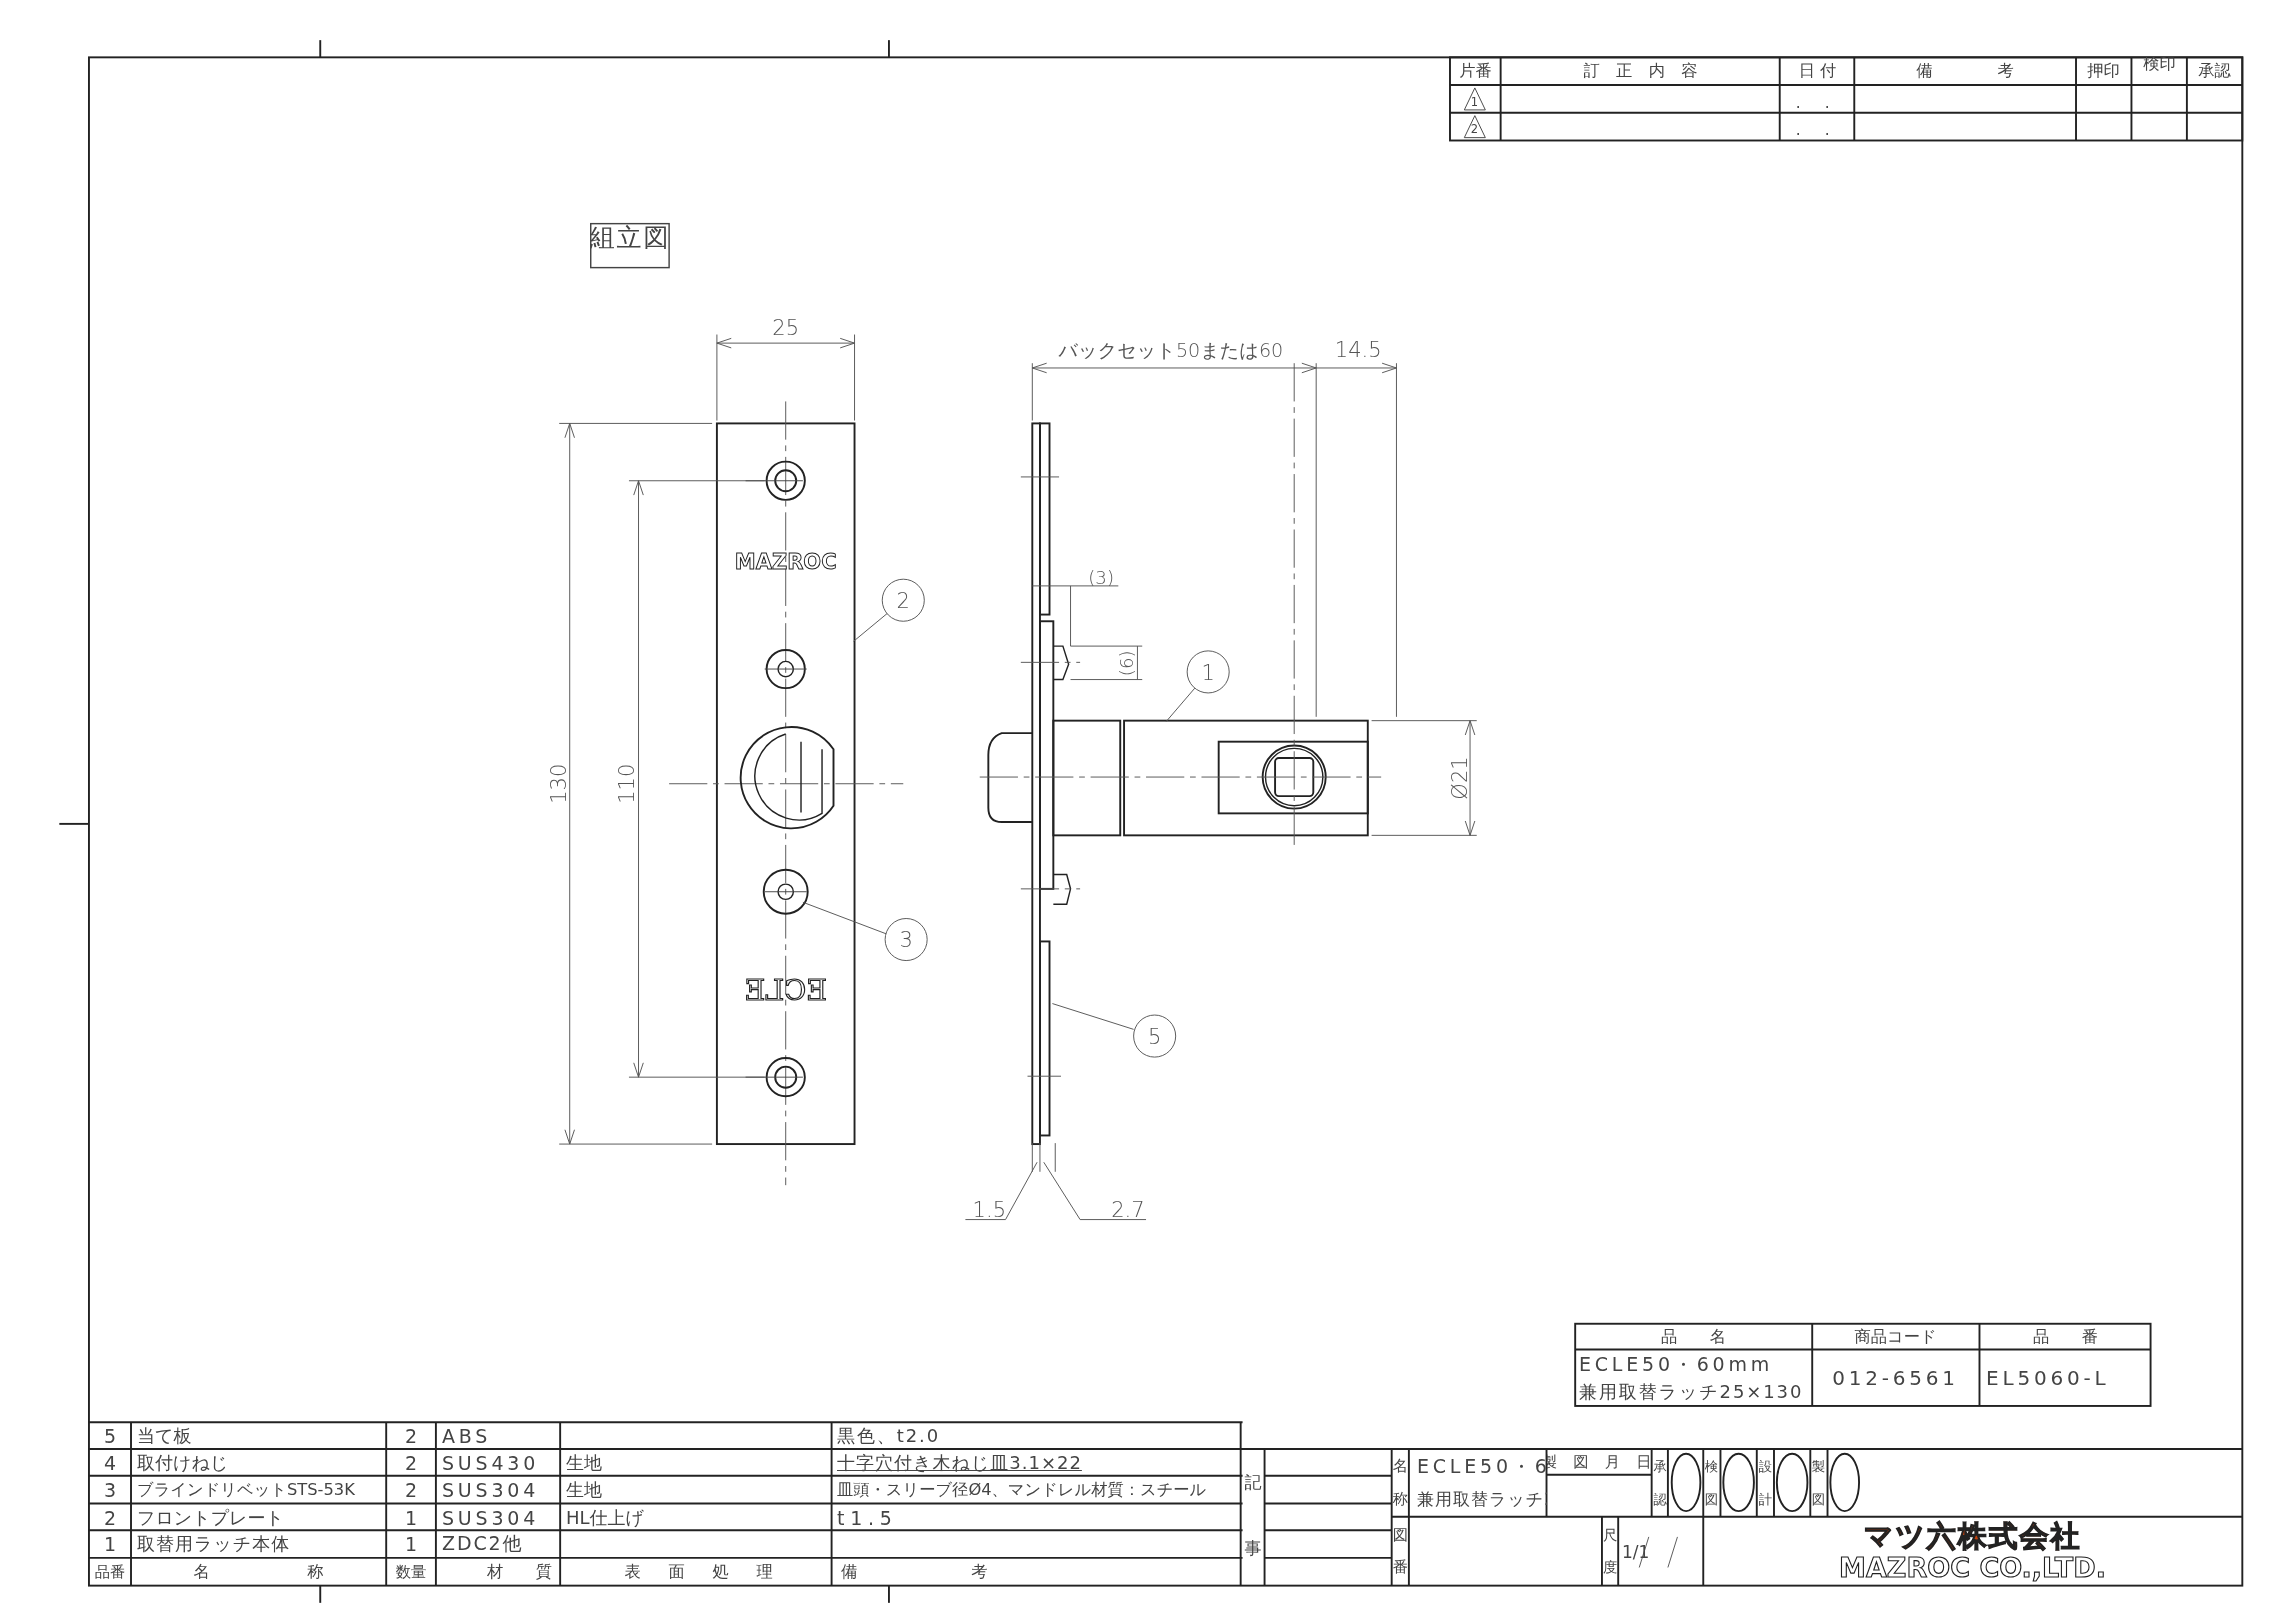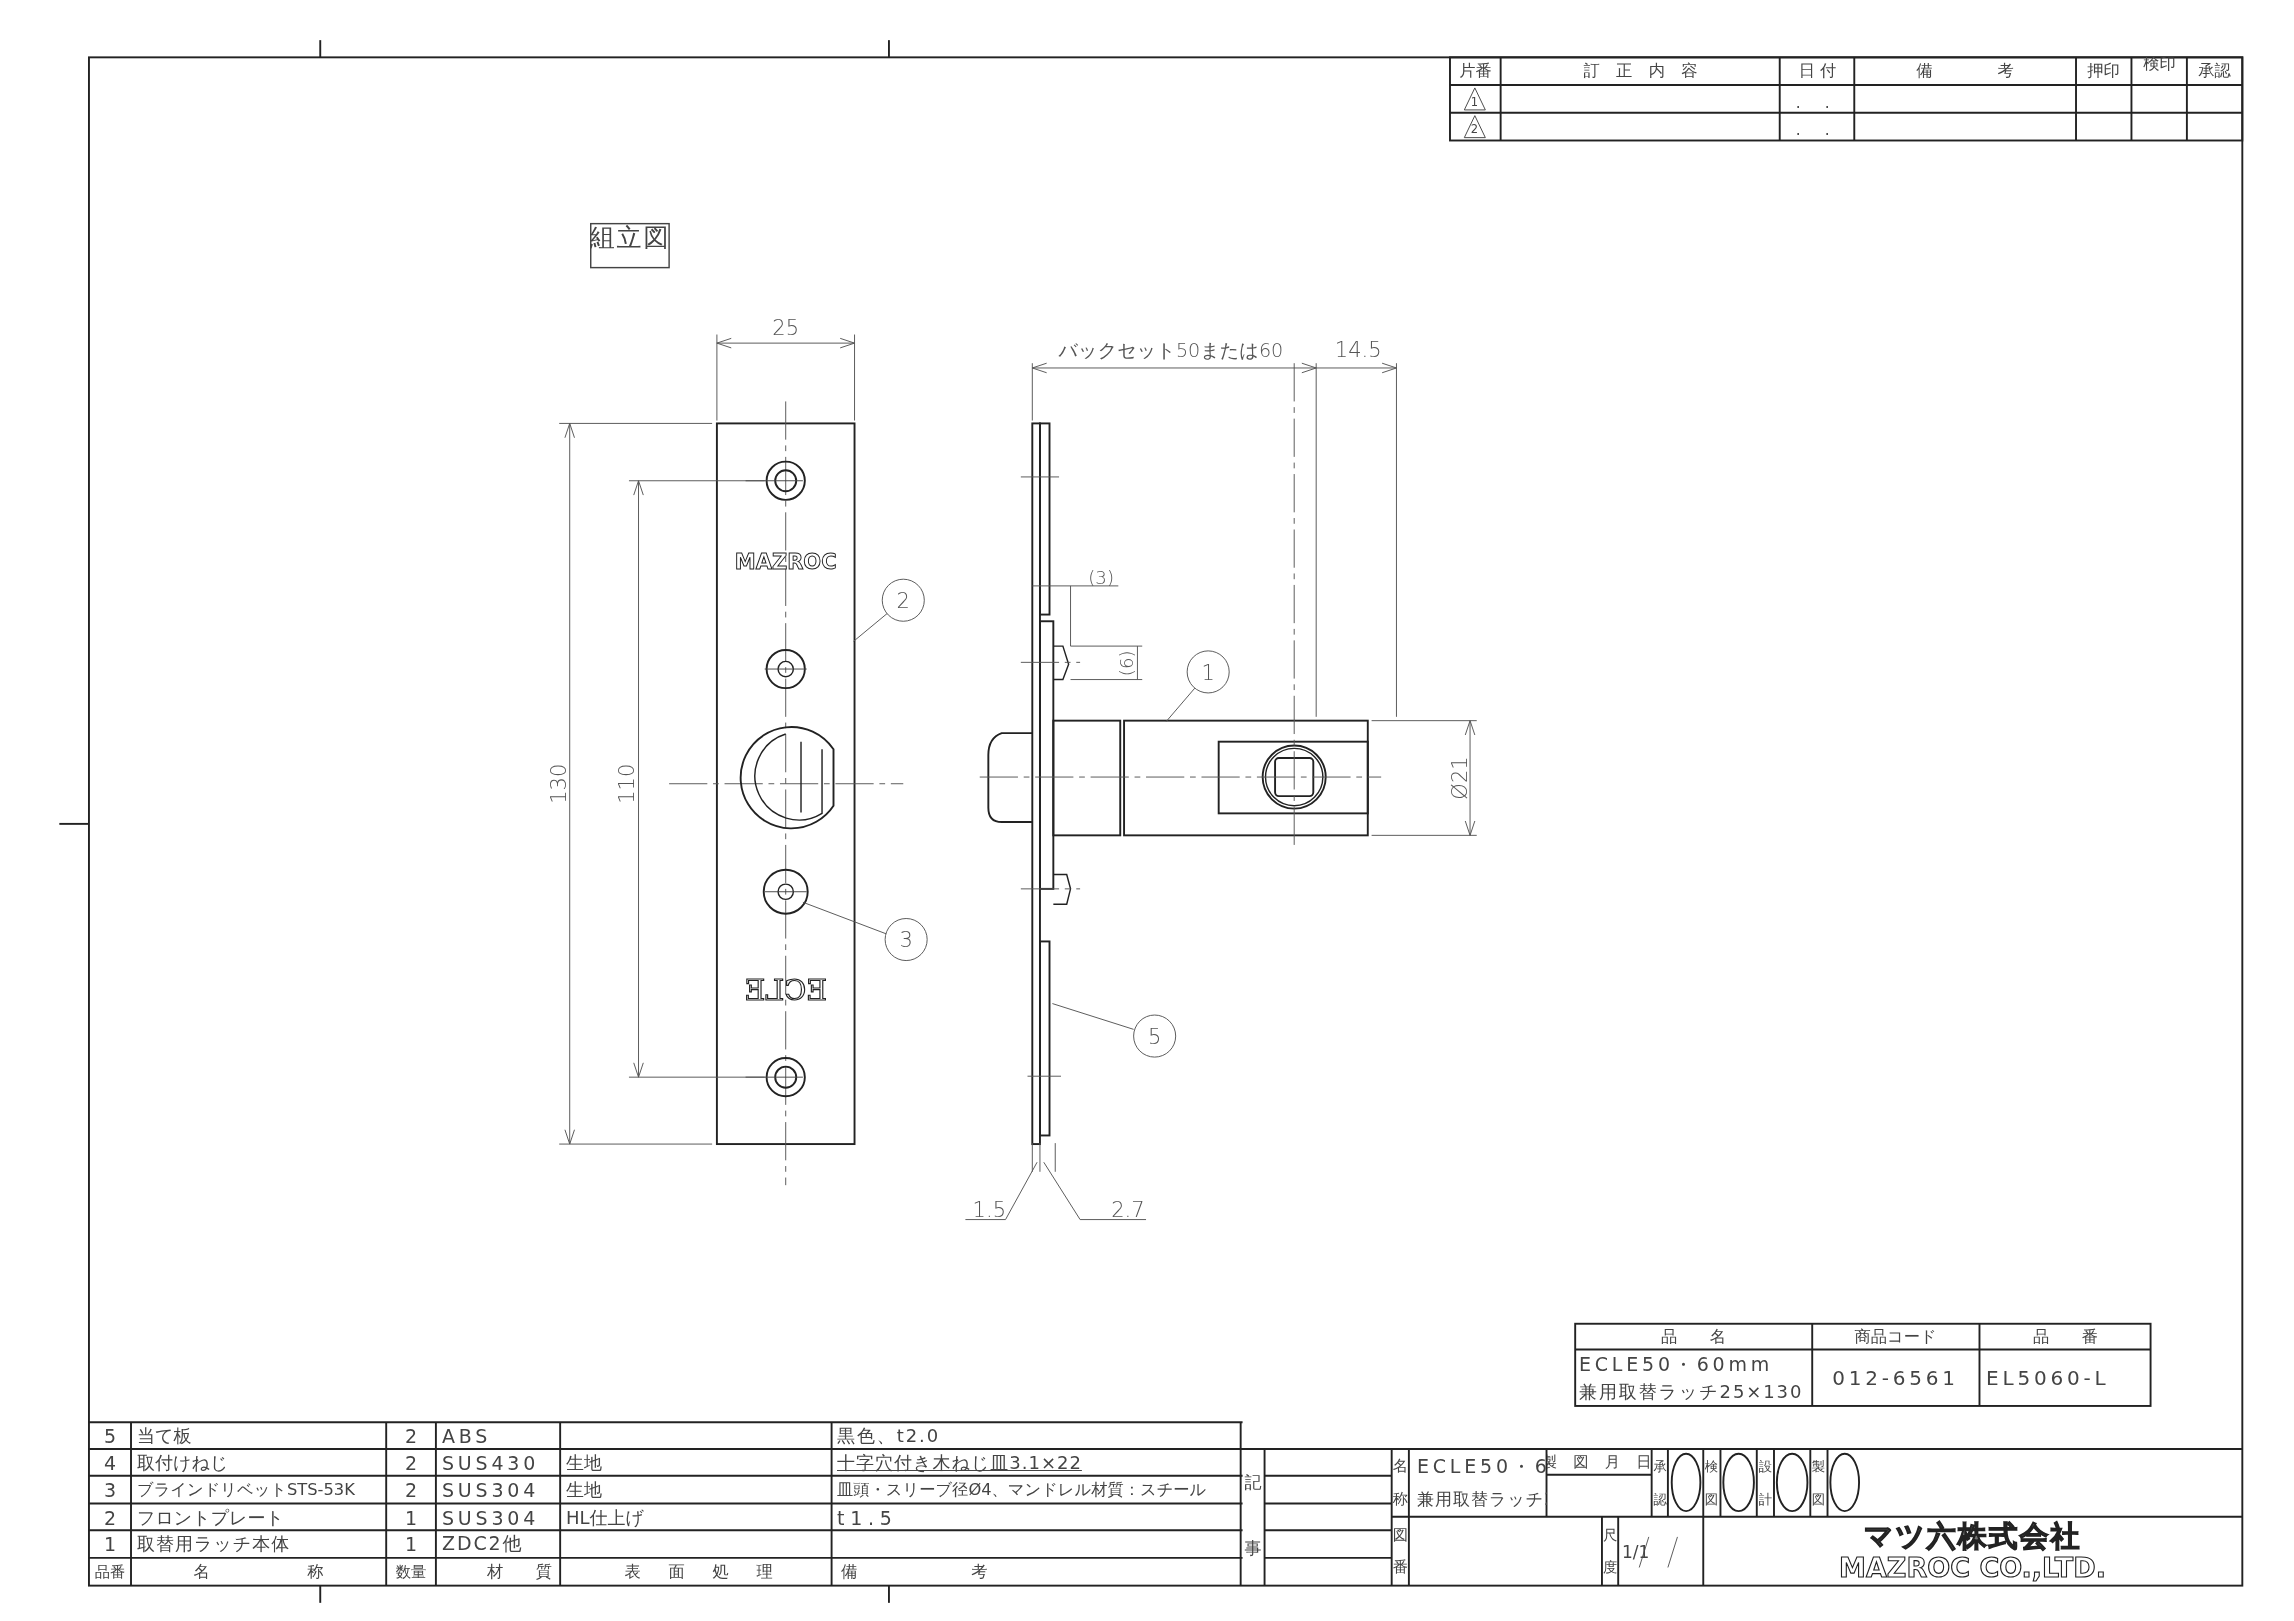--- a/index.html
+++ b/index.html
@@ -314,16 +314,16 @@
   <div class="cell c" style="left:1602px;top:1552px;width:16.3px;height:31px;font-size:14.3px;">度</div>
   <div class="cell" style="left:1622px;top:1525px;width:29px;height:54px;font-size:17px;">1/1</div>
   <div class="cell c" style="left:1652px;top:1451px;width:16.3px;height:31px;font-size:13.4px;">承</div>
   <div class="cell c" style="left:1652px;top:1484px;width:16.3px;height:31px;font-size:13.4px;">認</div>
   <div class="cell c" style="left:1703px;top:1451px;width:17px;height:31px;font-size:13.4px;">検</div>
   <div class="cell c" style="left:1703px;top:1484px;width:17px;height:31px;font-size:13.4px;">図</div>
   <div class="cell c" style="left:1757px;top:1451px;width:17px;height:31px;font-size:13.4px;">設</div>
   <div class="cell c" style="left:1757px;top:1484px;width:17px;height:31px;font-size:13.4px;">計</div>
   <div class="cell c" style="left:1810px;top:1451px;width:17px;height:31px;font-size:13.4px;">製</div>
   <div class="cell c" style="left:1810px;top:1484px;width:17px;height:31px;font-size:13.4px;">図</div>
-  <div class="cell c" style="left:1703px;top:1519px;width:539px;height:36px;font-size:29px;font-weight:bold;color:#737373;-webkit-text-stroke:1.1px #222;letter-spacing:1.9px;">マツ六株式会社</div>
+  <div class="cell c" style="left:1703px;top:1519px;width:539px;height:36px;font-size:29px;font-weight:bold;color:#c2410c;-webkit-text-stroke:1.1px #222;letter-spacing:1.9px;">マツ六株式会社</div>
   <div class="cell c" style="left:1703px;top:1550px;width:539px;height:34px;font-size:27px;font-weight:bold;color:#fff;-webkit-text-stroke:1.1px #222;">MAZROC CO.,LTD.</div>
 </div>
 
 
 </body></html>

